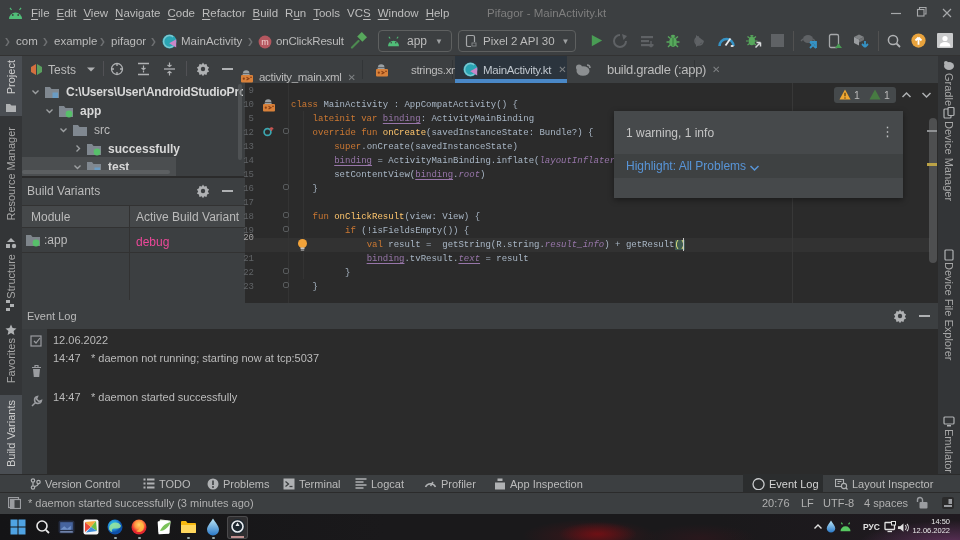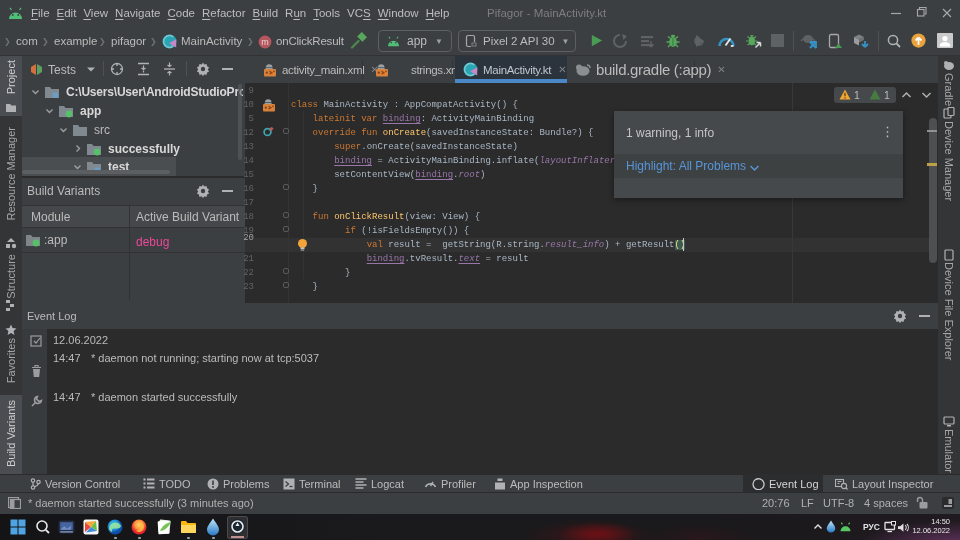--- a/index.html
+++ b/index.html
@@ -361,21 +361,21 @@
       </svg>
     <span style="margin-left:3px;color:#BBBBBB;font-size:12px">:app</span>
   </div>
   <div class="abs" style="left:136px;top:235px;color:#ec4899;font-size:12px">debug</div>
   <div class="abs" style="left:22px;top:252px;width:223px;height:1px;background:#323232"></div>
 
   <div class="abs" id="tabbar"></div>
   <div class="abs" style="left:362px;top:60px;width:1px;height:19px;background:#323537"></div>
   <div class="abs" style="left:452px;top:60px;width:1px;height:19px;background:#323537"></div>
   <div class="abs" style="left:694px;top:60px;width:1px;height:19px;background:#323537"></div>
-  <div class="abs" style="left:256px;top:56px;width:130px;height:27px;display:flex;align-items:center;white-space:nowrap">
+  <div class="abs" style="left:233px;top:56px;width:130px;height:27px;display:flex;align-items:flex-end;white-space:nowrap">
     <svg style="margin-left:7px" width="14" height="14" viewBox="0 0 14 14">
         <path d="M3 4 a3.2 2.8 0 0 1 6.4 0 z" fill="#9AA0A4"></path>
         <rect x="2.6" y="4.6" width="7" height="3" fill="#9AA0A4"></rect>
         <rect x="1" y="6" width="12" height="7.5" rx="1" fill="#D8813A"></rect>
         <circle cx="3.8" cy="9.7" r="1.1" fill="#8A3F14"></circle>
         <path d="M6.5 8.3 L9 9.7 L6.5 11.1" fill="none" stroke="#8A3F14" stroke-width="1.1"></path>
         <path d="M10 8.3 h2" stroke="#8A3F14" stroke-width="1.1"></path>
       </svg>
     <span style="margin-left:5px;color:#BBBBBB;font-size:11.5px;letter-spacing:-0.3px">activity_main.xml</span>
     <span style="margin-left:6px;color:#7F8284;font-size:10px">✕</span>
@@ -401,21 +401,21 @@
     <span style="margin-left:5px;color:#C0C7CE;font-size:11.5px;letter-spacing:-0.3px">MainActivity.kt</span>
     <span style="margin-left:7px;color:#7F8284;font-size:10px">✕</span>
   </div>
   <div class="abs" style="left:455px;top:79px;width:112px;height:4px;background:#4A88C7"></div>
   <div class="abs" style="left:567px;top:56px;width:150px;height:27px;display:flex;align-items:center;white-space:nowrap">
     <svg style="margin-left:8px" width="16" height="13" viewBox="0 0 16 13">
         <ellipse cx="8" cy="8" rx="6.5" ry="4.8" fill="#8C8F91"></ellipse>
         <circle cx="4" cy="4.5" r="3" fill="#8C8F91"></circle>
         <path d="M12 2 a3 3 0 0 1 3 3" fill="none" stroke="#8C8F91" stroke-width="1.6"></path>
       </svg>
-    <span style="margin-left:5px;color:#BBBBBB;font-size:15px;letter-spacing:-0.3px">build.gradle (:app)</span>
+    <span style="margin-left:16px;color:#BBBBBB;font-size:13px;letter-spacing:-0.3px">build.gradle (:app)</span>
     <span style="margin-left:6px;color:#7F8284;font-size:10px">✕</span>
   </div>
 
   <div class="abs" id="editor"></div>
   <div id="codewrap" style="position:absolute;left:0;top:0;font-family:'Liberation Mono',monospace;font-size:9px">
 
     <div class="abs" style="left:245px;top:237.5px;width:685px;height:14px;background:#323232"></div>
 
     <div class="abs" style="left:288px;top:83px;width:1px;height:220px;background:#343434"></div>
 

